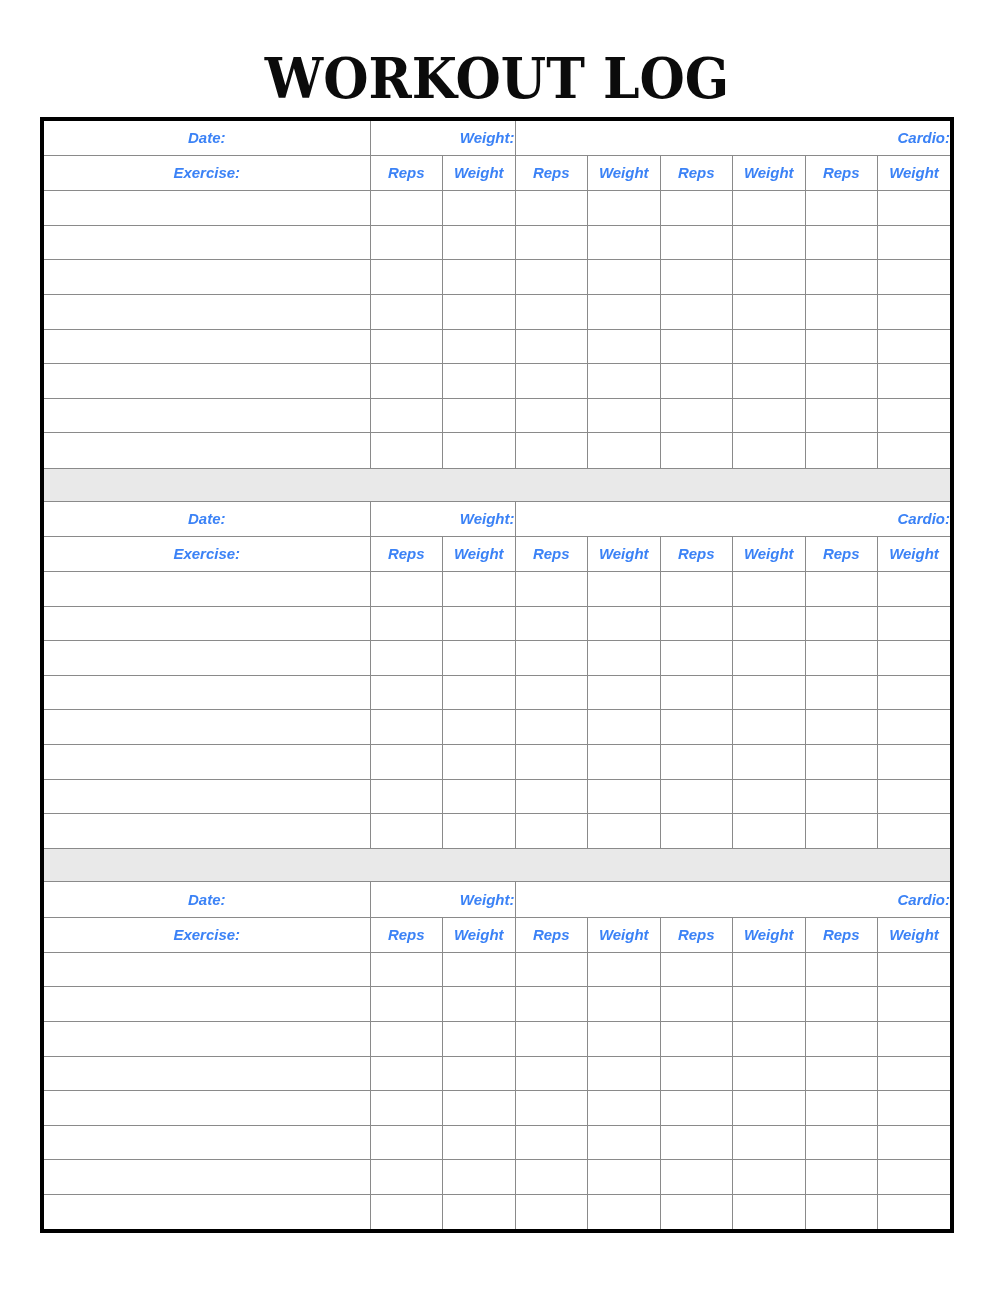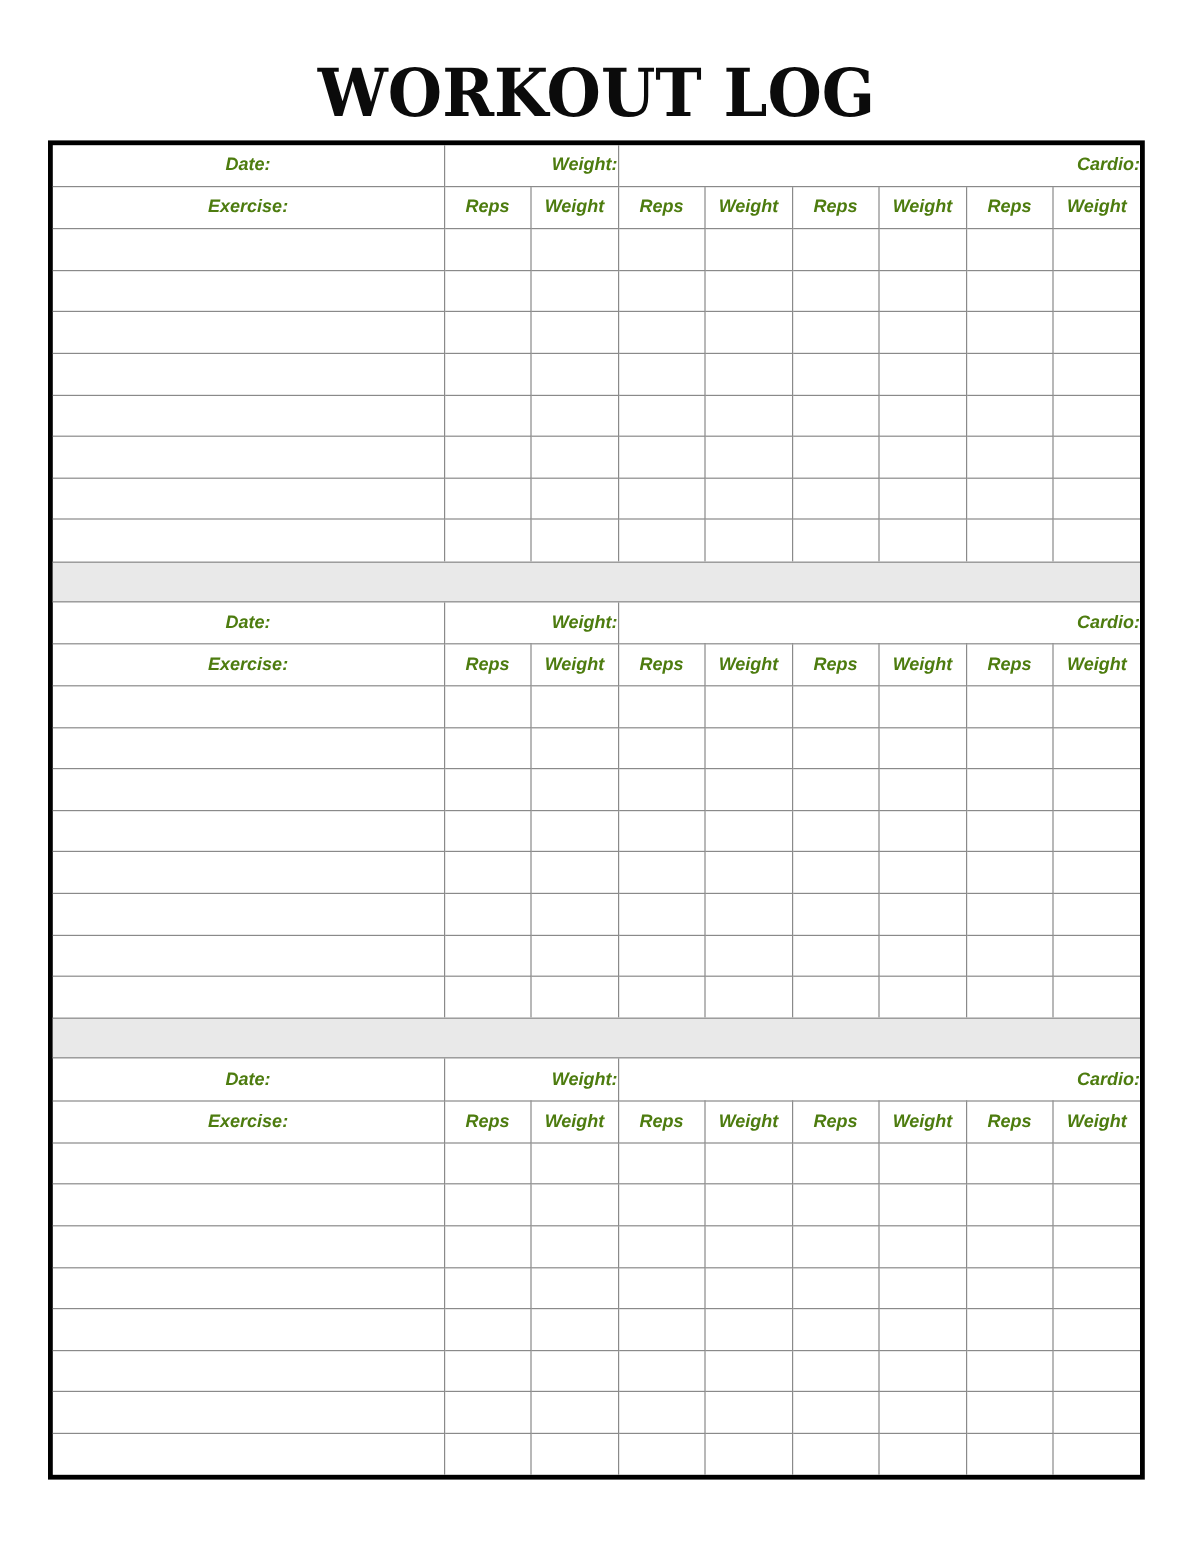--- a/index.html
+++ b/index.html
@@ -51,21 +51,21 @@
   .meta-row td.cell, .head-row td.cell { height: 35px; }
   td.cell:first-child { border-left: none; }
   td.cell:last-child  { border-right: none; }
   .meta-row td.cell   { border-top: none; }
   tr:last-child td.cell { border-bottom: none; }
 
   .lbl {
     font-weight: bold;
     font-style: italic;
     font-size: 15px;
-    color: #4d7c0f;
+    color: #3b82f6;
     white-space: nowrap;
   }
   .date-cell, .exercise-head, .num-head { text-align: center; }
   .weight-cell, .cardio-cell { text-align: right; padding-left: 8px; }
 
   .band {
     height: 32px;
     background: var(--band, #e9e9e9);
     border-top: 1px solid var(--grid, #8a8a8a);
     border-bottom: 1px solid var(--grid, #8a8a8a);

